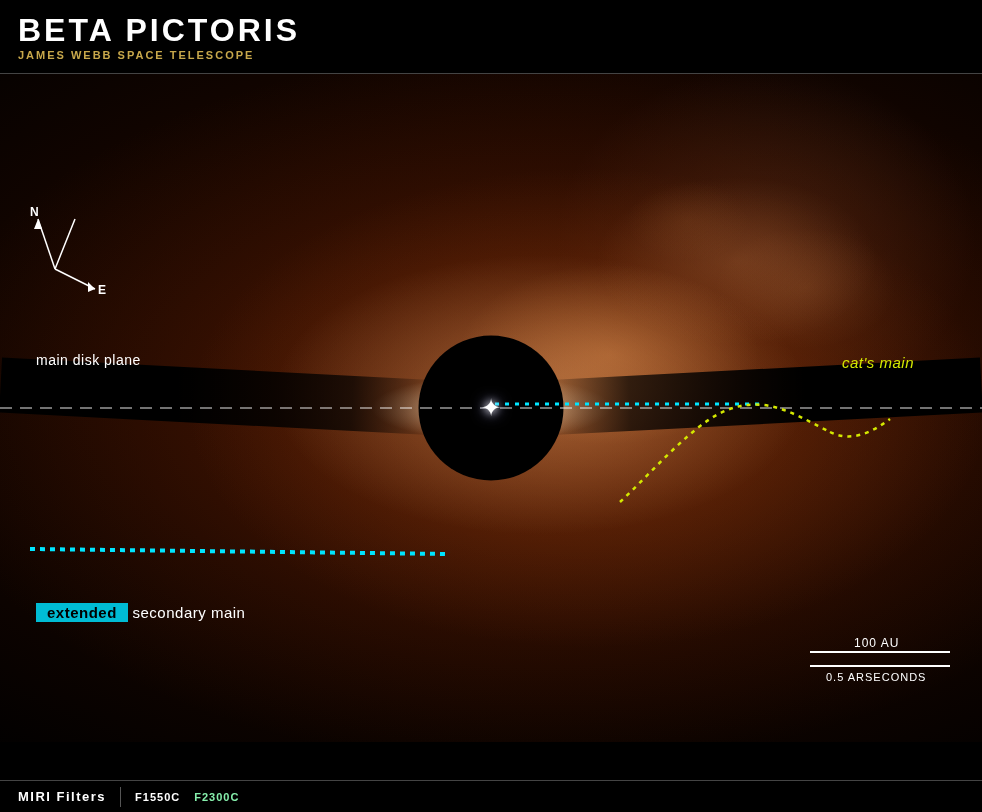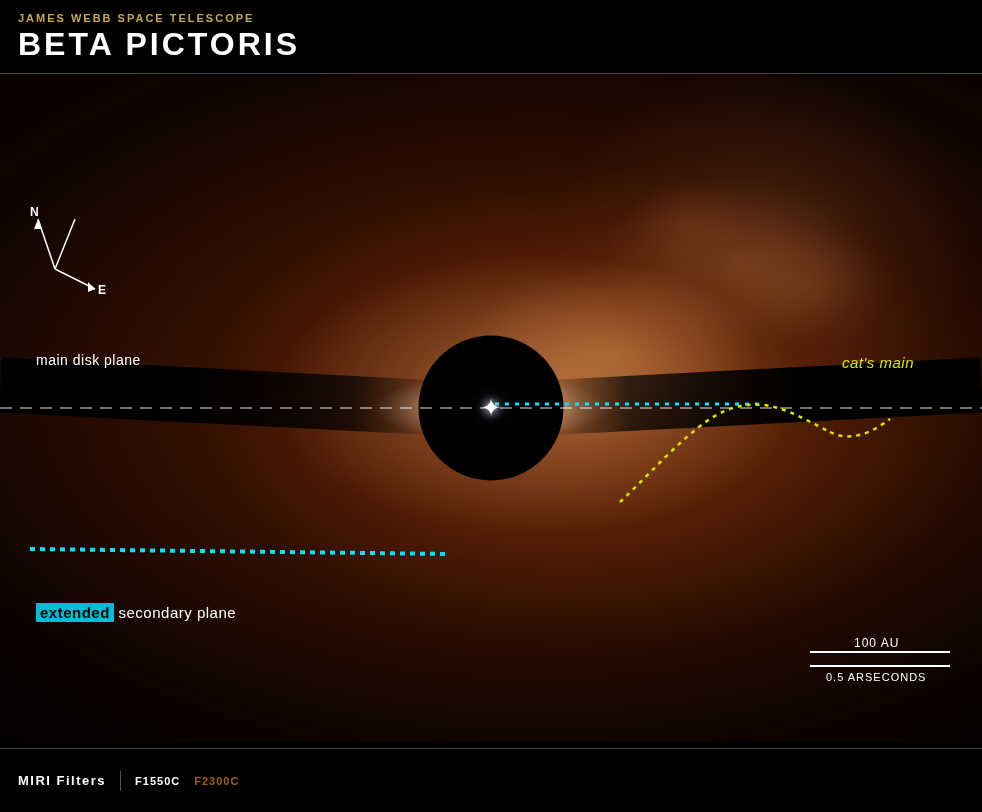--- a/index.html
+++ b/index.html
@@ -173,31 +173,31 @@
     #label-secondary-disk {
       left: 36px;
       top: 530px;
       color: #fff;
       font-size: 15px;
     }
 
     #label-secondary-disk .highlight {
       background: #00bcd4;
       color: #000;
-      padding: 1px 4px;
+      padding: 1px 11px;
       font-weight: 700;
     }
 
     
     #footer {
       position: absolute;
       bottom: 0;
       left: 0;
       width: 982px;
-      height: 64px;
+      height: 32px;
       background: #000;
       border-top: 1px solid #444;
       display: flex;
       align-items: center;
       padding: 0 18px;
       z-index: 30;
     }
 
     #footer-miri {
       color: #fff;
@@ -214,28 +214,28 @@
       margin-right: 14px;
     }
 
     .filter-tag {
       font-size: 11px;
       font-weight: 600;
       letter-spacing: 1px;
       margin-right: 14px;
     }
     .filter-f1550 { color: #fff; }
-    .filter-f2300 { color: #a16207; }
+    .filter-f2300 { color: #86efac; }
   </style>
 </head>
 <body>
 
 <div id="header">
+  <div id="title">Beta Pictoris</div>
   <div id="subtitle">James Webb Space Telescope</div>
-  <div id="title">Beta Pictoris</div>
 </div>
 
 <div id="main">
 
   <div id="space-bg"></div>
   <div id="dust-overlay"></div>
 
   <div id="center-glow"></div>
 
   <div id="disk-left"></div>
@@ -277,21 +277,21 @@
 
   <div id="label-main-disk" class="label">
     <span>main disk plane</span>
   </div>
 
   <div id="label-cats-tail" class="label">
     <span>cat's main</span>
   </div>
 
   <div id="label-secondary-disk" class="label">
-    <span class="highlight">extended</span><span> secondary plane</span>
+    <span class="highlight">extended</span><span> secondary main</span>
   </div>
 
 </div>
 
 <div id="footer">
   <span id="footer-miri">MIRI Filters</span>
   <div id="footer-divider"></div>
   <span class="filter-tag filter-f1550">F1550C</span>
   <span class="filter-tag filter-f2300">F2300C</span>
 </div>

